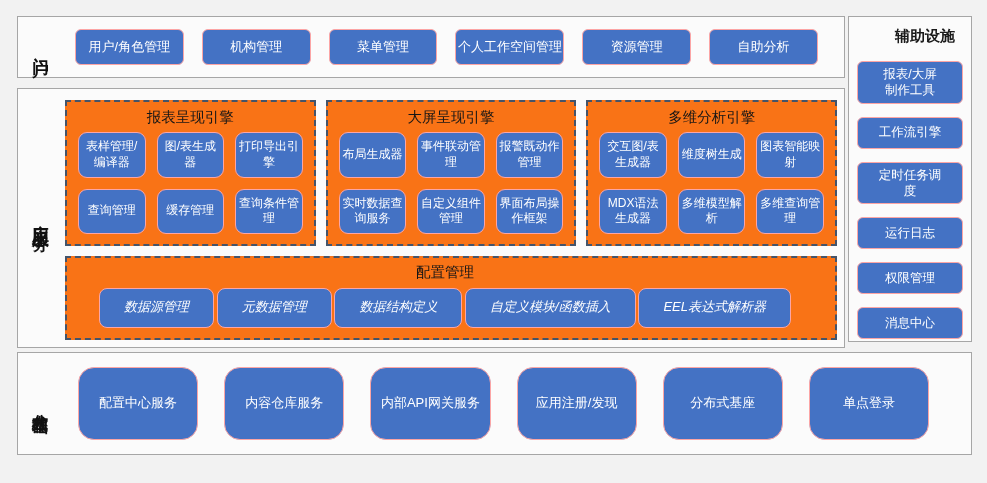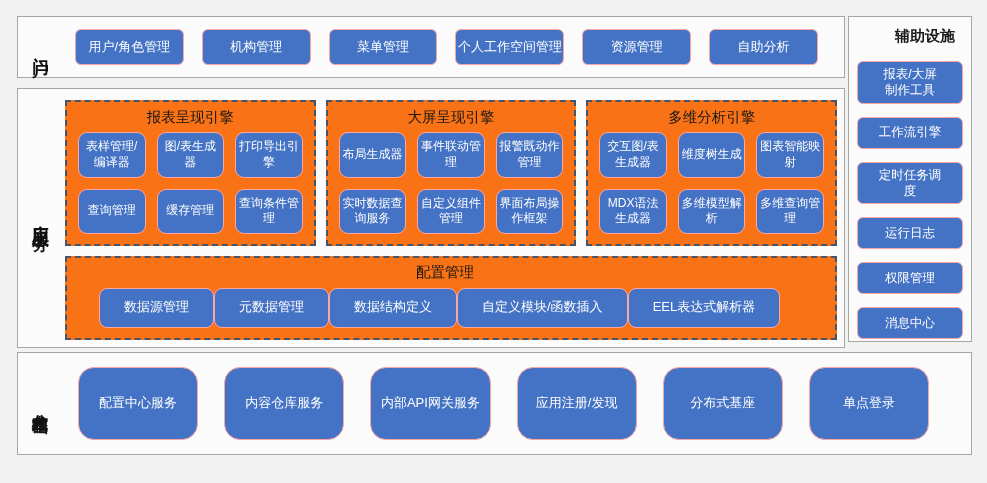--- a/index.html
+++ b/index.html
@@ -78,22 +78,23 @@
   }
   .engine-grid .btn { font-size: 12px; border-radius: 9px; padding: 2px; }
   
   #config {
     height: 84px;
     display: flex; flex-direction: column;
     padding: 3px 30px 10px 18px;
   }
   #config .cfg-row {
     flex: 1;
-    display: flex; align-items: center; 
+    display: flex; align-items: center; justify-content: space-between;
     padding: 0 14px;
+    font-style: italic;
   }
   #config .btn { height: 40px; font-size: 13px; padding: 0 24px; white-space: nowrap; border-radius: 8px; }
   
   #aux {
     left: 848px; top: 16px; width: 124px; height: 326px;
     display: flex; flex-direction: column; align-items: center;
     padding: 10px 8px 8px 8px; gap: 13px;
   }
   #aux .aux-title { font-weight: bold; font-size: 15px; padding-bottom: 2px; margin-left: 30px; }
   #aux .btn { width: 106px; min-height: 32px; font-size: 12.5px; padding: 4px 20px; flex: 0 0 auto; }

